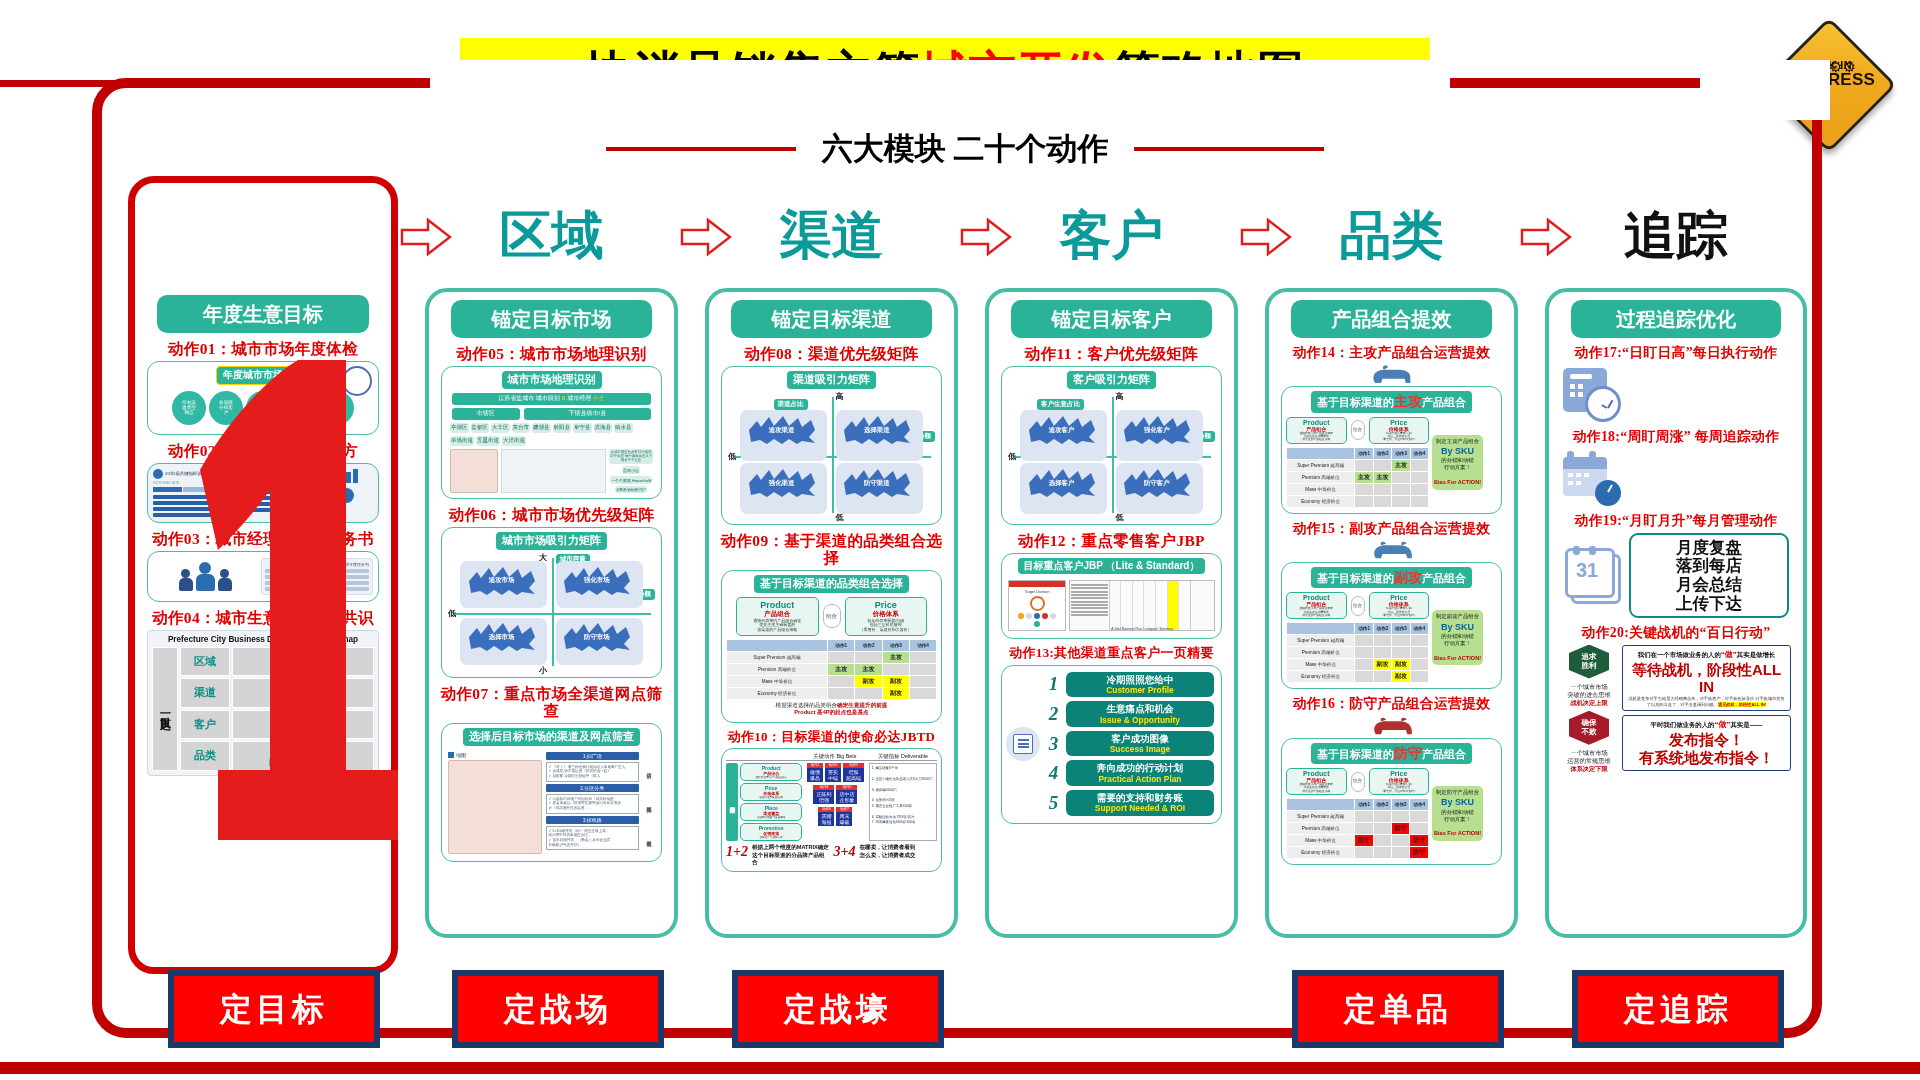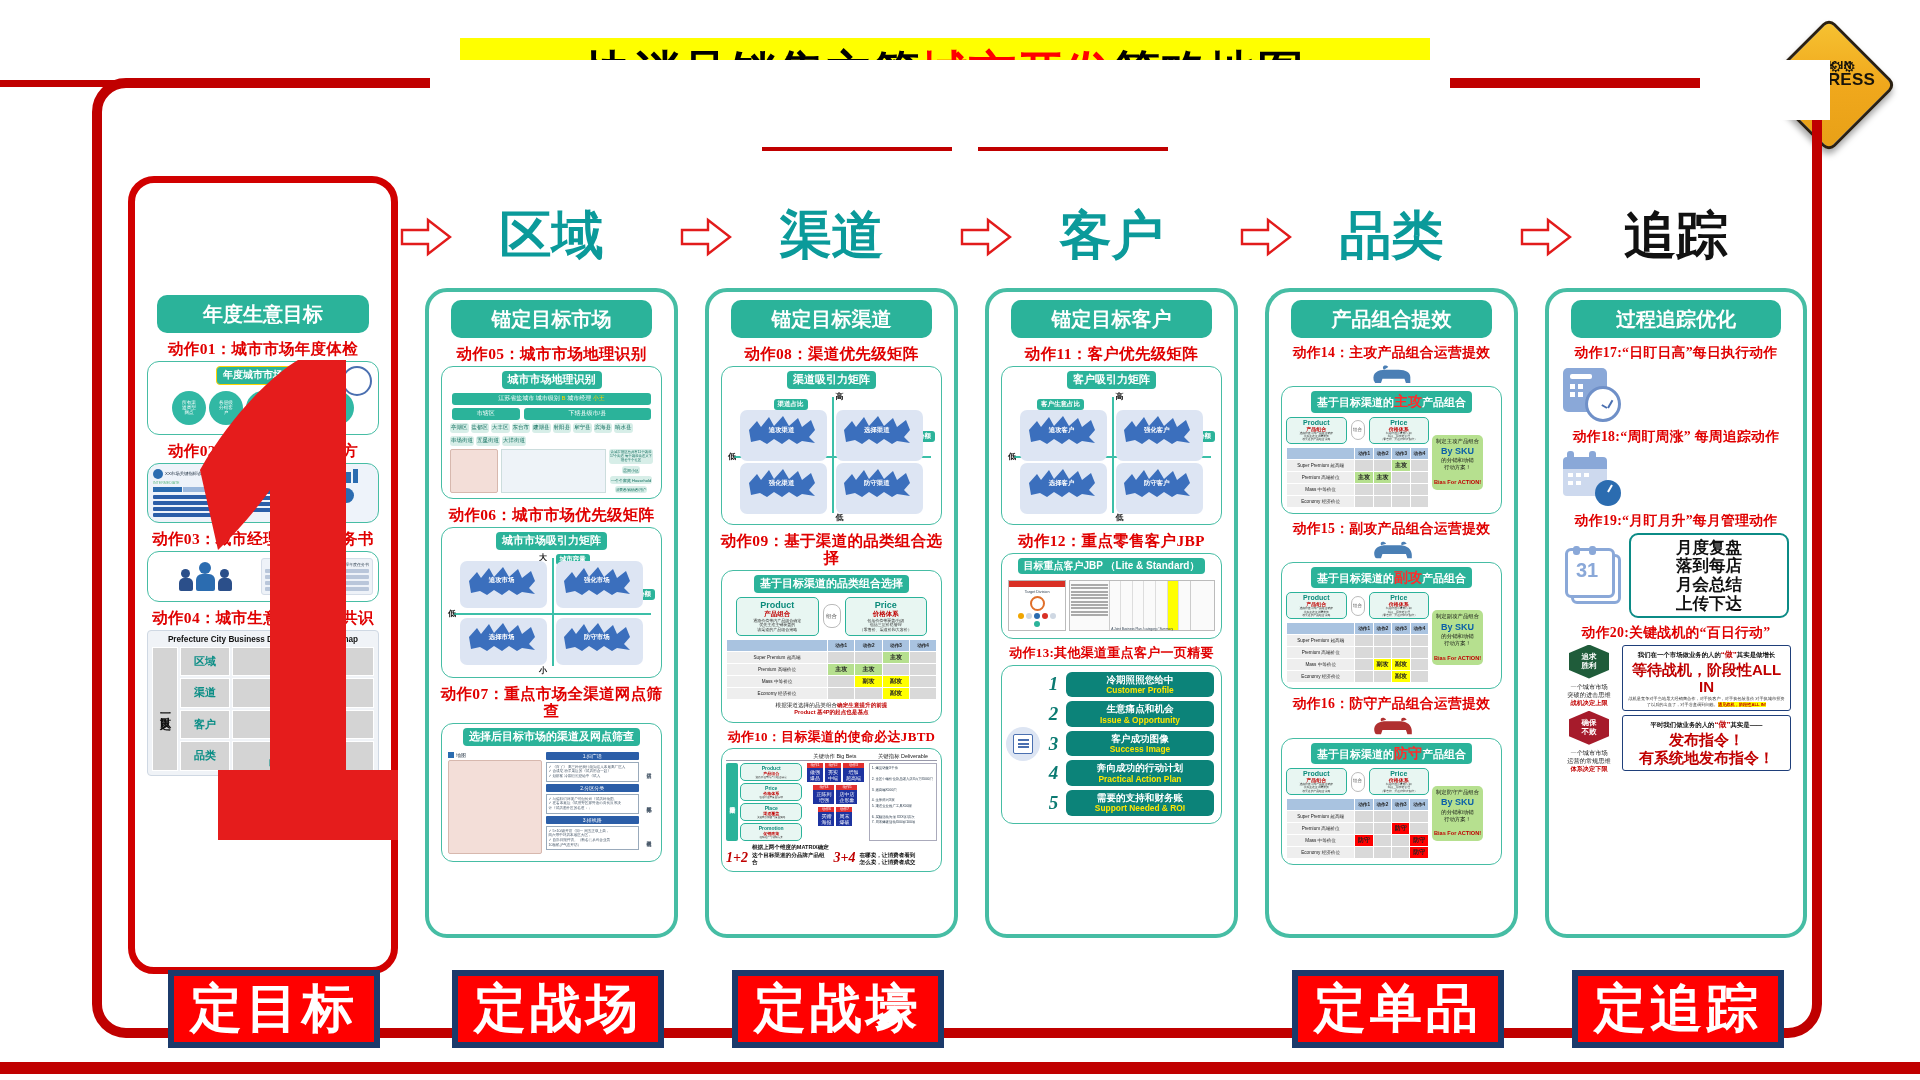--- a/index.html
+++ b/index.html
@@ -138,21 +138,21 @@
   .a20b .bot{font-size:4.2px;color:#333;line-height:1.3;}
   .a20b .bot .hl{background:#ffff00;color:#c00000;font-weight:bold;}
 
   
   .big1{position:absolute;left:148px;top:300px;width:250px;height:540px;z-index:40;pointer-events:none;}
   .big1 svg{width:100%;height:100%;}
 
   
   .foot{position:absolute;top:970px;height:78px;border:6px solid #1b3a6b;background:#ff0000;
         display:flex;align-items:center;justify-content:center;box-sizing:border-box;}
-  .foot span{color:#fff;font-size:52px;font-weight:bold;font-family:"Liberation Serif",serif;letter-spacing:4px;line-height:1;}
+  .foot span{color:#fff;font-size:32px;font-weight:bold;font-family:"Liberation Serif",serif;letter-spacing:4px;line-height:1;}
   .botrule{position:absolute;left:0;top:1062px;width:1920px;height:12px;background:#c00000;}
 
   
   .thumbimg{background:#eef2f8;border:1px solid #d5dde8;border-radius:3px;}
   .bluebar{background:#2b5ea8;height:4px;border-radius:1px;}
   .mapbox{background:#f3ded8;border:1px solid #d7b8ae;border-radius:2px;}
   .flow{display:flex;flex-direction:column;gap:2px;}
   .fhead{background:#2b5ea8;color:#fff;font-size:5px;text-align:center;padding:1px;border-radius:1px;}
   .fbody{border:.8px solid #9ab;font-size:3.6px;color:#456;padding:2px;line-height:1.3;background:#fff;}
 </style>
@@ -163,20 +163,21 @@
 
   <div class="hdr-rule left"></div>
   <div class="hdr-rule right"></div>
 
   <div class="title-band">
     <div class="t"><span>快消品销售主管</span><span class="red">城市开发</span><span>策略地图</span></div>
   </div>
 
   <div class="sub-wrap">
     <div class="sub-line"></div>
+    <div class="sub-txt">六大模块 二十个动作</div>
     <div class="sub-line"></div>
   </div>
 
   <div class="wip">
     <div class="dia"></div>
     <div class="gear">⚙⚙</div>
     <div class="lbl">
       <div class="l1">WORK IN</div>
       <div class="l2">PROGRESS</div>
     </div>
@@ -594,21 +595,21 @@
                   <div style="background:#1d33a0;color:#fff;font-size:5px;padding:1px 3px;line-height:1.2;">买赠<br>海报</div>
                 </div>
               <div style="text-align:center;">
                   <div style="background:#e03030;color:#fff;font-size:3.6px;padding:.5px 2px;">动作7</div>
                   <div style="background:#1d33a0;color:#fff;font-size:5px;padding:1px 3px;line-height:1.2;">周末<br>爆破</div>
                 </div>
               </div>
           </div>
           <div style="flex:1;border:.7px solid #aab;font-size:3.4px;color:#234;padding:2px;line-height:1.6;">1. 爆品销量X千件<br><br>2. 全区中端价位新品铺入店X百万X000只<br><br>3. 超高端X000只<br><br>4. 生形陈列X家<br>5. 渠道企业推广工具X00家<br><br>6. 买赠活动海报 XXX张/店次<br>7. 周末爆破活动X00场/100场</div>
         </div>
-        <div style="display:flex;gap:4px;margin-top:3px;align-items:flex-end;">
+        <div style="display:flex;gap:4px;margin-top:3px;align-items:flex-start;">
           <div style="font-family:'Liberation Serif',serif;font-style:italic;font-weight:bold;font-size:14px;color:#c00000;">1+2</div>
           <div style="flex:1;font-size:5.6px;font-weight:bold;color:#111;line-height:1.3;">根据上两个维度的MATRIX确定<br>这个目标渠道的分品牌产品组合</div>
           <div style="font-family:'Liberation Serif',serif;font-style:italic;font-weight:bold;font-size:14px;color:#c00000;">3+4</div>
           <div style="flex:1;font-size:5.6px;font-weight:bold;color:#111;line-height:1.3;">在哪卖，让消费者看到<br>怎么卖，让消费者成交</div>
         </div>
       </div>
     </div>
   </div>
 
   <div class="col" style="left:985px;">
@@ -737,21 +738,21 @@
               <div class="jrow">
                 <div class="cn">需要的支持和财务账</div>
                 <div class="en">Support Needed &amp; ROI</div>
               </div>
             </div>
         </div>
       </div>
     </div>
   </div>
 
-  <div class="col" style="left:1265px;border-radius:25px;">
+  <div class="col" style="left:1265px;">
     <div class="colinner">
       <div class="modbar">产品组合提效</div>
 
       <div class="act sm"><span>动作14：</span><span>主攻产品组合运营提效</span></div>
       <div style="height:22px;display:flex;justify-content:center;">
         <svg viewBox="0 0 70 30" width="54" height="22">
             <path d="M10 22 C8 12 16 8 26 8 L44 8 C54 8 60 12 60 18 L60 26 L54 26 L52 20 L22 20 L20 26 L12 26 Z M24 8 C20 3 26 0 30 4" fill="#4a7fb5"></path>
           </svg>
       </div>
       <div class="panel">

